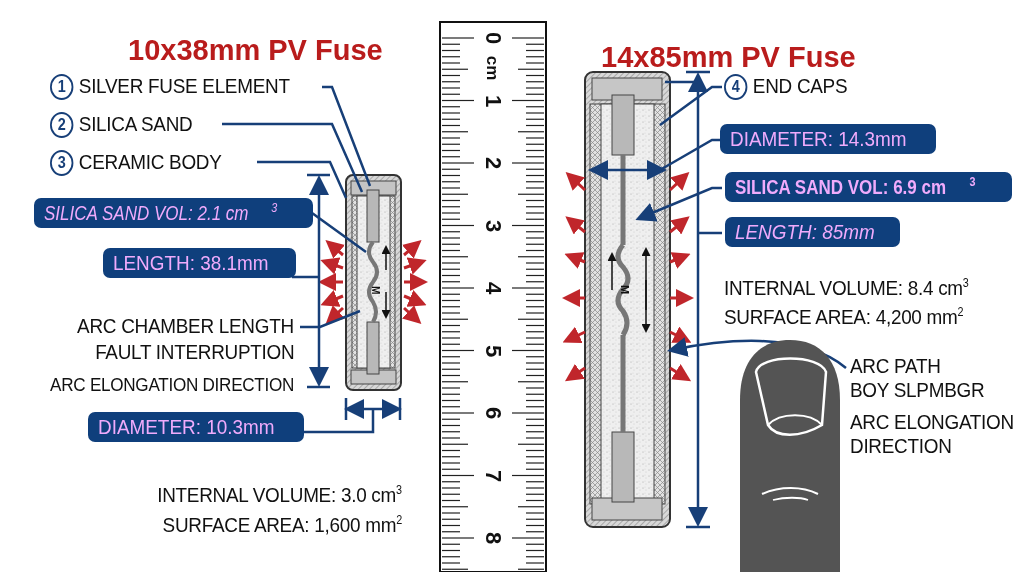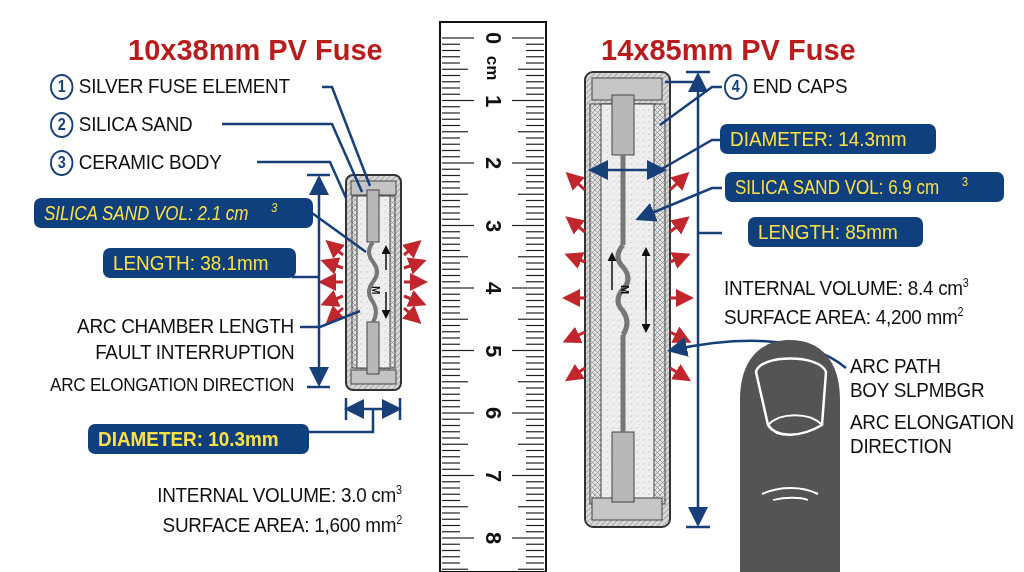--- a/index.html
+++ b/index.html
@@ -2,30 +2,30 @@
 <html><head>
 <meta charset="utf-8">
 <style>
   html, body { margin:0; padding:0; background:#ffffff; }
   body { width:1024px; height:572px; position:relative; overflow:hidden; font-family:"Liberation Sans", sans-serif; color:#111; }
   .abs { position:absolute; }
   .title { font-family:"Liberation Sans", sans-serif; font-weight:bold; font-size:29px; color:#b91c1c; white-space:nowrap;margin-top:18px; }
   .lbl { font-family:"Liberation Sans", sans-serif; font-size:21px; color:#111; white-space:nowrap; letter-spacing:-0.3px; transform:scaleX(0.9); transform-origin:left center; }
   .lbl.right { transform-origin:right center; text-align:right; }
   .num { display:inline-block; width:22px; height:22px; border:2px solid #173f78; border-radius:50%; color:#173f78; font-size:16px; line-height:22px; text-align:center; margin-right:6px; vertical-align:middle; font-weight:bold; }
-  .badge { background:#0f3f7c; color:#fde047; border-radius:7px; padding:3px 10px; font-size:21px; white-space:nowrap; }
+  .badge { background:#0f3f7c; color:#f0abfc; border-radius:7px; padding:3px 10px; font-size:21px; white-space:nowrap; }
   .badge span { display:inline-block; transform:scaleX(0.9); transform-origin:left center; }
   sup { font-size:12px; }
   svg { position:absolute; left:0; top:0; }
 </style>
 </head>
 <body>
 
 <div class="abs title" style="left:128px; top:16px;">10x38mm PV Fuse</div>
-<div class="abs title" style="left:601px; top:16px;">14x85mm PV Fuse</div>
+<div class="abs title" style="left:601px; top:23px;">14x85mm PV Fuse</div>
 
 <svg width="1024" height="572" viewBox="0 0 1024 572">
   <defs>
     <pattern id="hatch" width="4" height="4" patternUnits="userSpaceOnUse" patternTransform="rotate(45)">
       <rect width="4" height="4" fill="#d8d8d8"></rect>
       <line x1="0" y1="0" x2="0" y2="4" stroke="#777" stroke-width="1"></line>
     </pattern>
     <pattern id="cross" width="5" height="5" patternUnits="userSpaceOnUse">
       <rect width="5" height="5" fill="#e2e2e2"></rect>
       <path d="M0 0 L5 5 M5 0 L0 5" stroke="#888" stroke-width="0.7"></path>
@@ -340,26 +340,26 @@
 
 <div class="abs lbl" style="left:50px; top:74px;"><span class="num">1</span><span>SILVER FUSE ELEMENT</span></div>
 <div class="abs lbl" style="left:50px; top:112px;"><span class="num">2</span><span>SILICA SAND</span></div>
 <div class="abs lbl" style="left:50px; top:150px;"><span class="num">3</span><span>CERAMIC BODY</span></div>
 
 <div class="abs badge" style="left:34px; top:198px;font-style:italic;"><span><span>SILICA SAND VOL: 2.1 cm</span><sup>3</sup></span></div>
 <div class="abs badge" style="left:103px; top:248px;"><span>LENGTH: 38.1mm</span></div>
 <div class="abs lbl right" style="right:730px; top:314px;">ARC CHAMBER LENGTH</div>
 <div class="abs lbl right" style="right:730px; top:340px;">FAULT INTERRUPTION</div>
 <div class="abs lbl right" style="right:730px; top:374px; font-size:19px;">ARC ELONGATION DIRECTION</div>
-<div class="abs badge" style="left:88px; top:424px;font-weight:bold;"><span>DIAMETER: 10.3mm</span></div>
+<div class="abs badge" style="left:88px; top:412px;"><span>DIAMETER: 10.3mm</span></div>
 <div class="abs lbl right" style="right:622px; top:483px;"><span>INTERNAL VOLUME: 3.0 cm</span><sup>3</sup></div>
 <div class="abs lbl right" style="right:622px; top:513px;"><span>SURFACE AREA: 1,600 mm</span><sup>2</sup></div>
 
 <div class="abs lbl" style="left:724px; top:74px;"><span class="num">4</span><span>END CAPS</span></div>
 <div class="abs badge" style="left:720px; top:124px;"><span>DIAMETER: 14.3mm</span></div>
-<div class="abs badge" style="left:725px; top:172px;"><span><span>SILICA SAND VOL: 6.9 cm</span><sup>3</sup></span></div>
-<div class="abs badge" style="left:748px; top:217px;"><span>LENGTH: 85mm</span></div>
+<div class="abs badge" style="left:725px; top:172px;font-weight:bold;"><span><span>SILICA SAND VOL: 6.9 cm</span><sup>3</sup></span></div>
+<div class="abs badge" style="left:725px; top:217px;font-style:italic;"><span>LENGTH: 85mm</span></div>
 <div class="abs lbl" style="left:724px; top:276px;"><span>INTERNAL VOLUME: 8.4 cm</span><sup>3</sup></div>
 <div class="abs lbl" style="left:724px; top:305px;"><span>SURFACE AREA: 4,200 mm</span><sup>2</sup></div>
 <div class="abs lbl" style="left:850px; top:354px;">ARC PATH</div>
 <div class="abs lbl" style="left:850px; top:378px;">BOY SLPMBGR</div>
 <div class="abs lbl" style="left:850px; top:410px;">ARC ELONGATION</div>
 <div class="abs lbl" style="left:850px; top:434px;">DIRECTION</div>
 
 </body></html>

